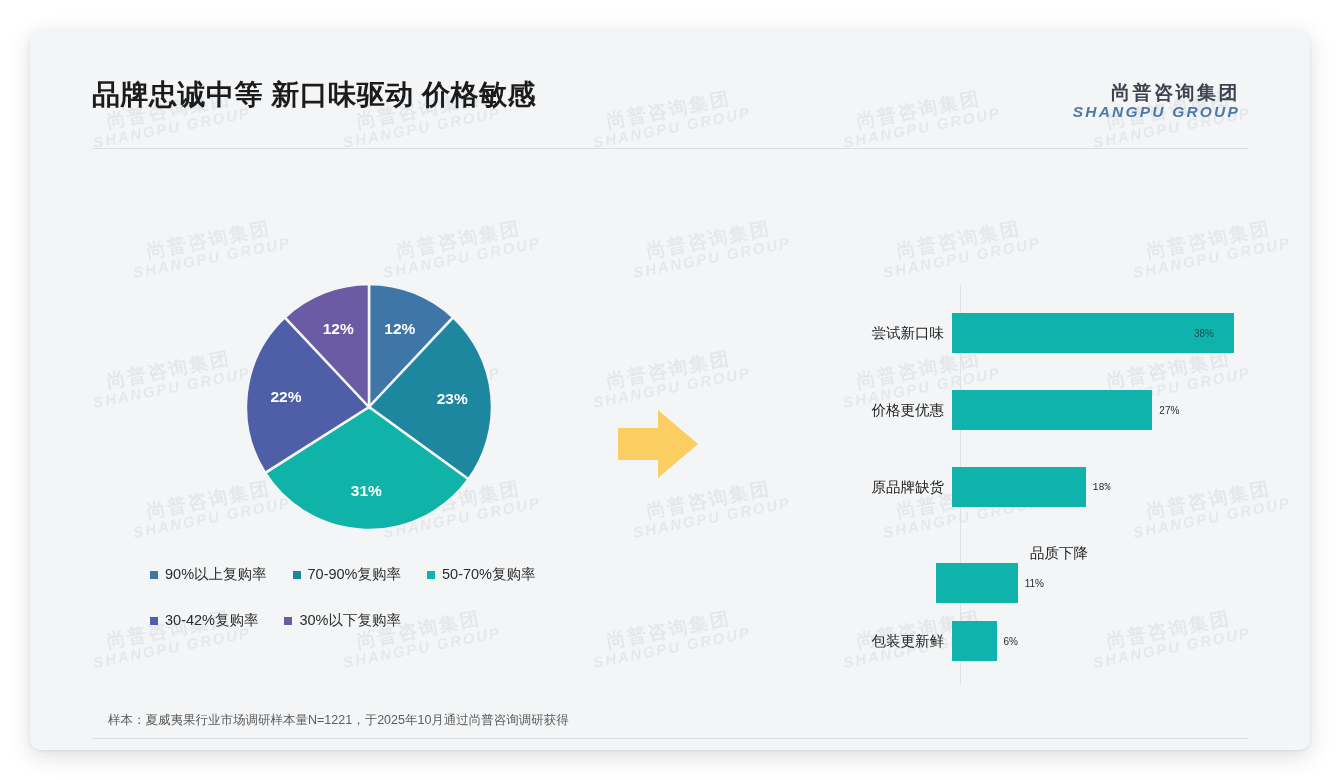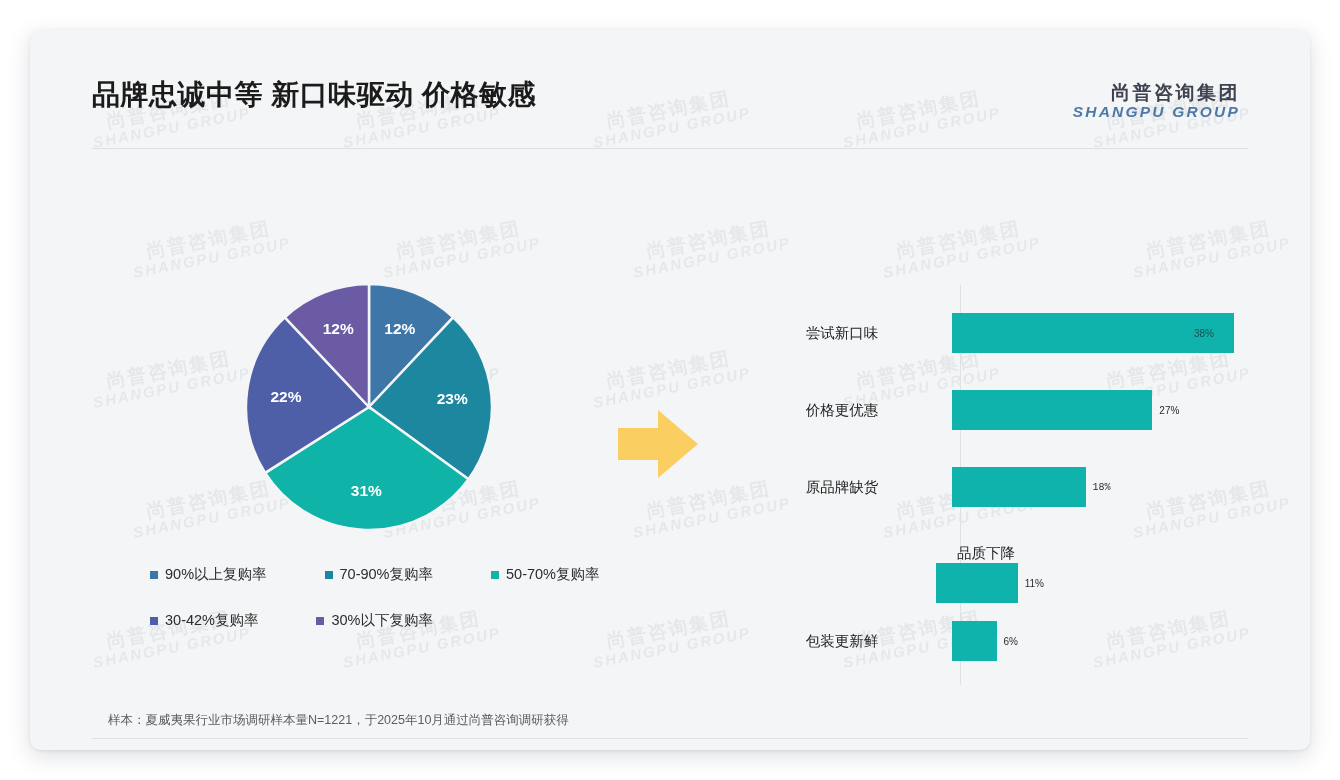--- a/index.html
+++ b/index.html
@@ -147,21 +147,20 @@
   #pie-legend {
     position: absolute;
     left: 58px;
     top: 395px;
     width: 480px;
   }
   .legend-row {
     display: flex;
     align-items: flex-end;
     margin-bottom: 27px;
-    gap: 32px;
   }
   .legend-item {
     display: flex;
     align-items: center;
     margin-right: 26px;
     white-space: nowrap;
   }
   .legend-swatch {
     width: 8px;
     height: 8px;
@@ -200,21 +199,21 @@
   .bar-row {
     position: absolute;
     left: 0;
     width: 100%;
     height: 40px;
     display: flex;
     align-items: center;
   }
   .bar-cat {
     width: 212px;
-    text-align: center;
+    text-align: right;
     padding-right: 8px;
     font-size: 14.5px;
     color: #232323;
     white-space: nowrap;
     box-sizing: border-box;
   }
   .bar-track {
     position: relative;
     flex: 1;
     height: 100%;

